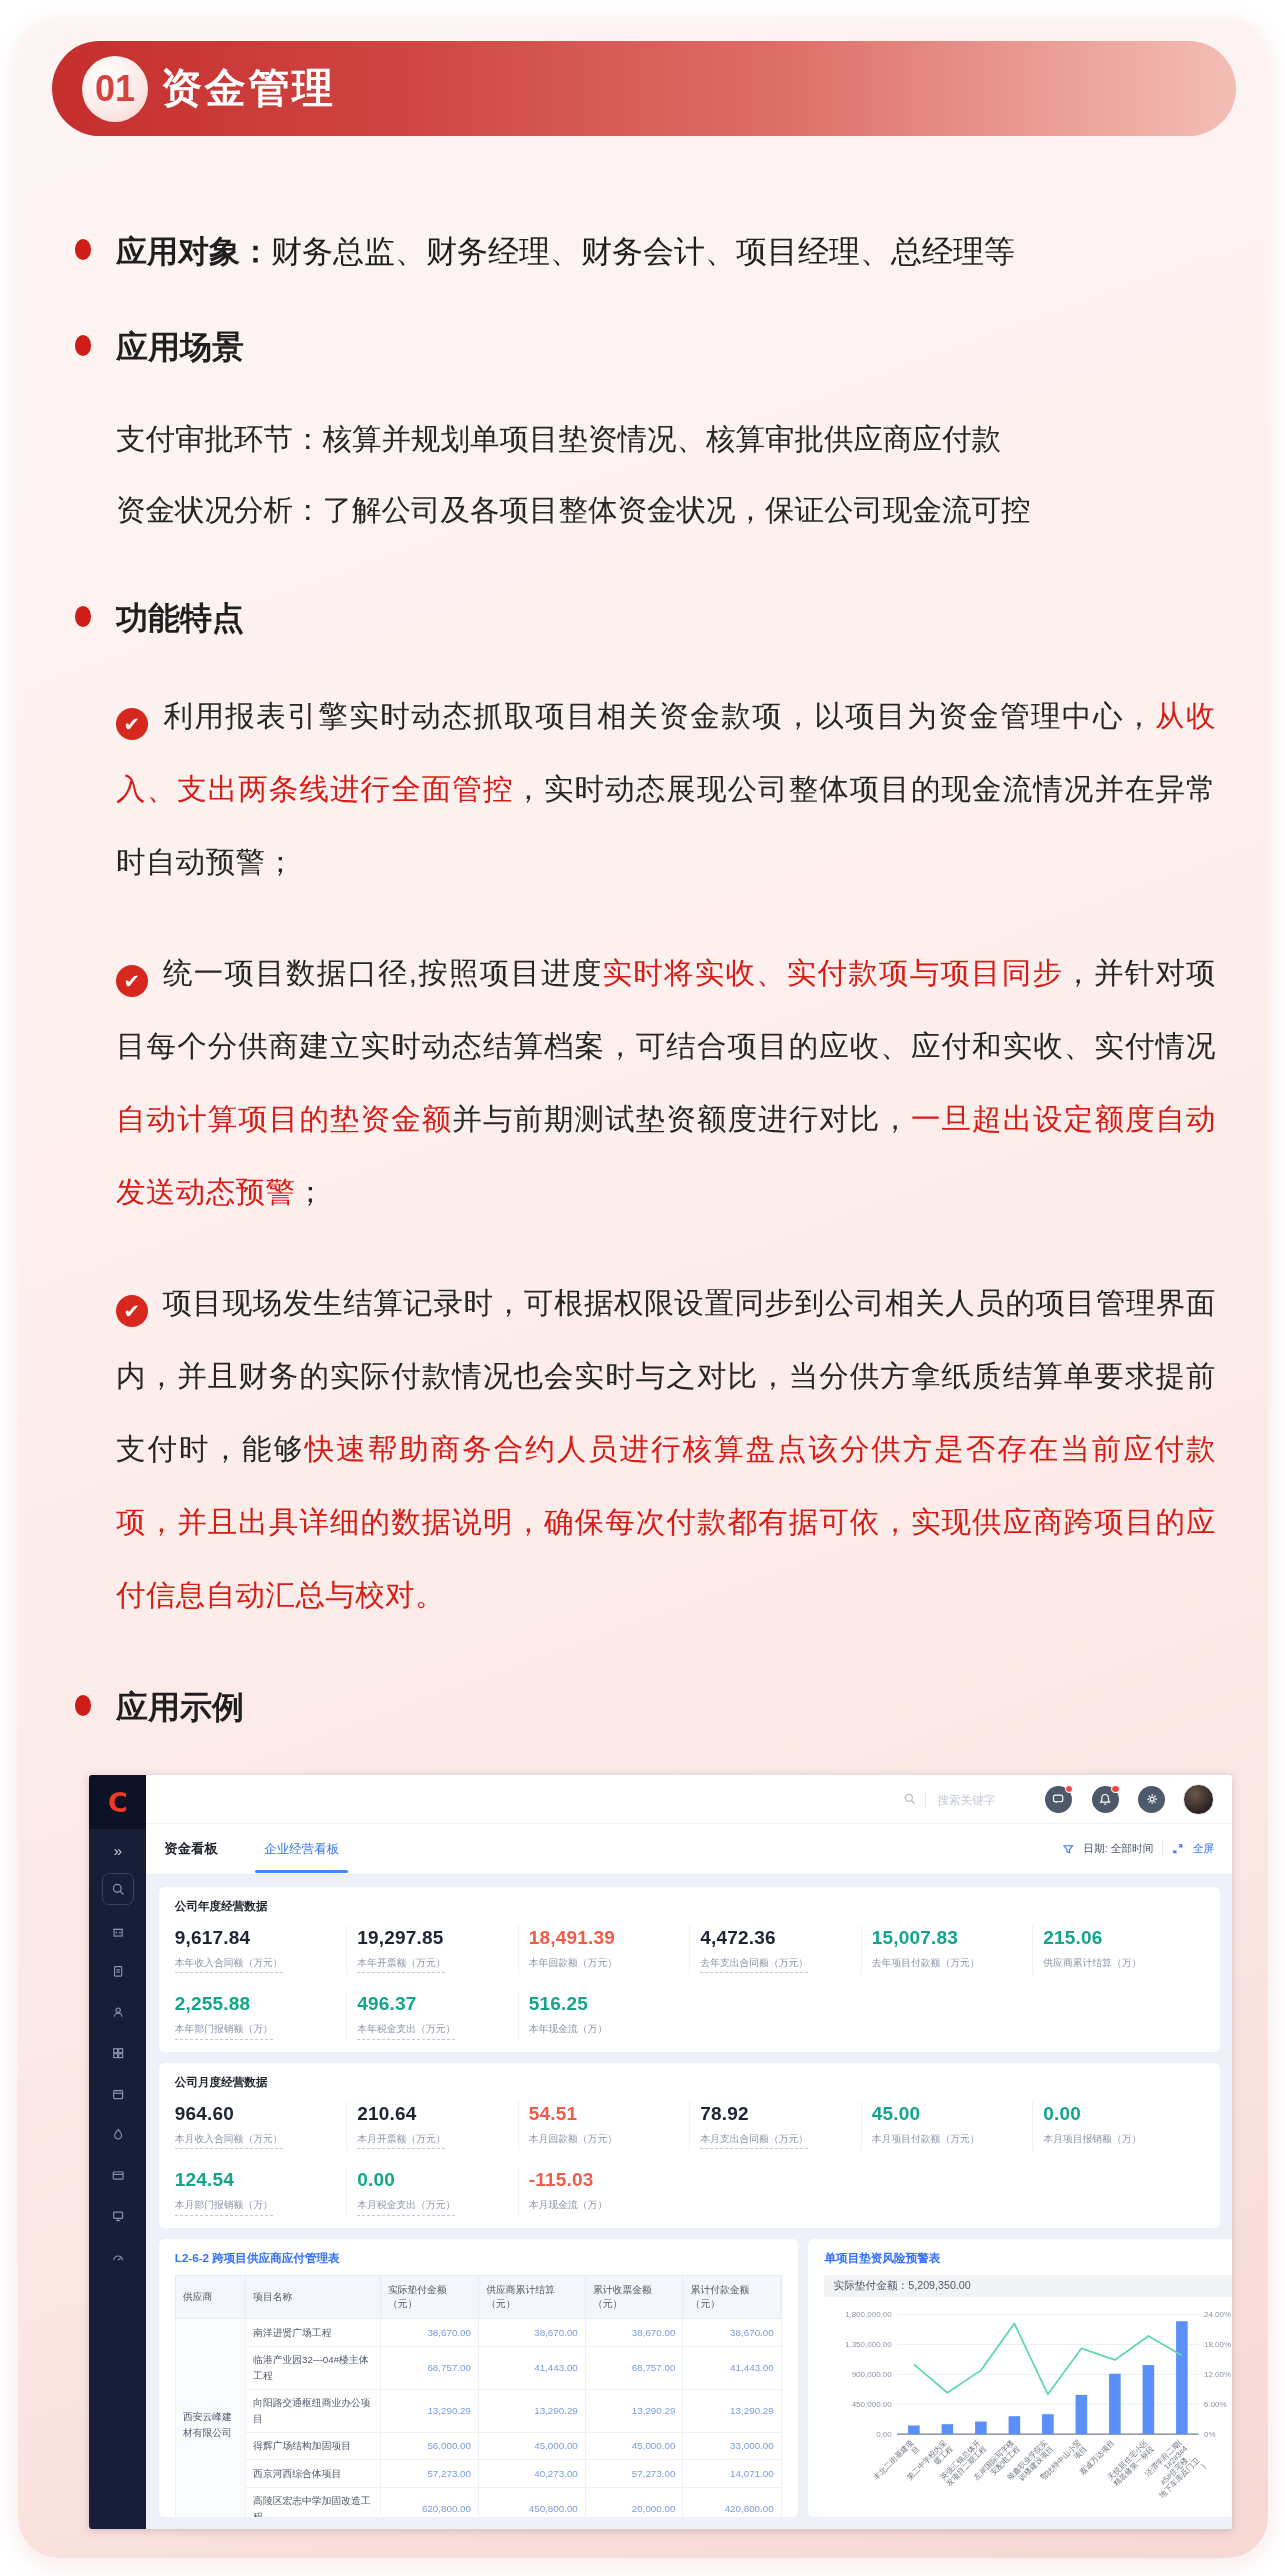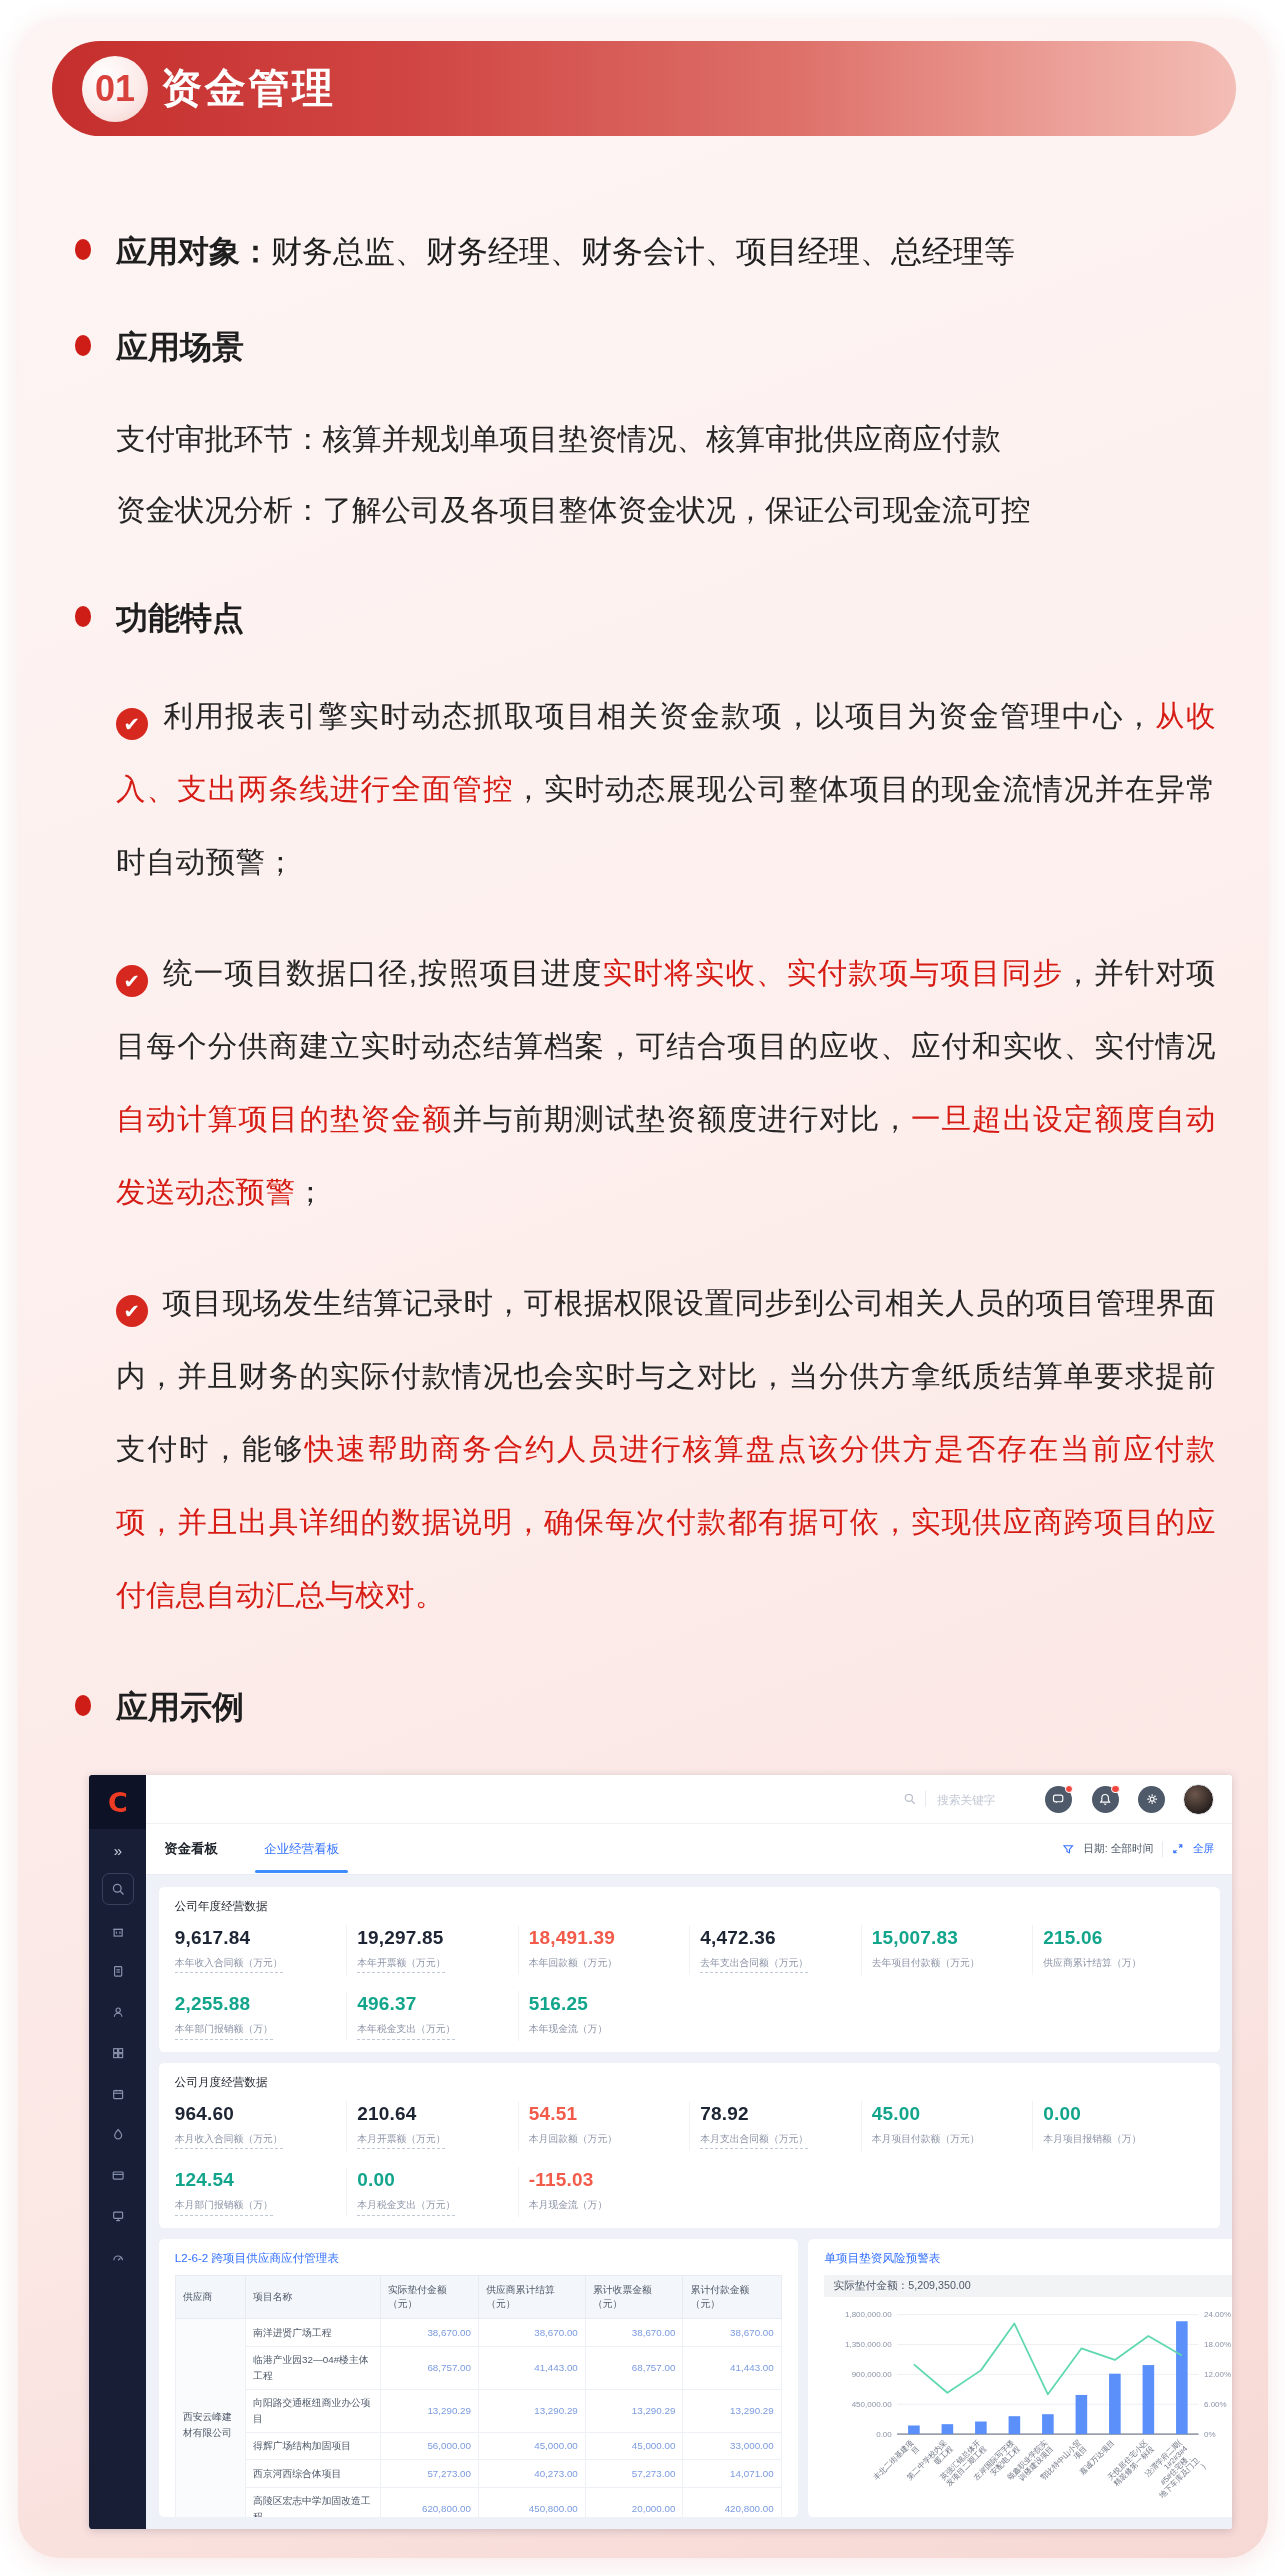--- a/index.html
+++ b/index.html
@@ -53,33 +53,33 @@
   .top-ic .rd{position:absolute;top:-0.9px;right:-0.9px;width:6.3px;height:6.3px;border-radius:50%;background:#f2453d;border:0.9px solid #fff;}
   .avatar{width:29px;height:29px;border-radius:50%;background:radial-gradient(circle at 38% 32%,#6d574b,#2a2220 70%);margin-left:3.6px;border:0.9px solid #e3e6eb;}
   .toolbar{height:50px;background:#ffffff;border-bottom:0.9px solid #e9edf3;display:flex;align-items:center;padding:0 18px;}
   .tb-title{font-size:13.4px;font-weight:700;color:#1d2129;margin-right:41px;}
   .tb-tab{font-size:12.5px;color:#3370ff;position:relative;padding:15px 5.4px;}
   .tb-tab .bar{position:absolute;left:-3.6px;right:-3.6px;bottom:0;height:2.7px;background:#3f8cff;border-radius:1.8px;}
   .tb-right{margin-left:auto;display:flex;align-items:center;gap:9px;font-size:10.7px;color:#4e5969;}
   .tb-right .blue{color:#3370ff;}
   .content{flex:1;background:#eef1f7;padding:11.6px 12.5px;display:flex;flex-direction:column;gap:10.7px;min-height:0;}
   .panel{background:#ffffff;border-radius:5.4px;padding:12.5px 16px 10.7px 16px;}
-  .panel-title{font-size:11.6px;font-weight:400;color:#1d2129;margin-bottom:10.7px;}
+  .panel-title{font-size:11.6px;font-weight:700;color:#1d2129;margin-bottom:10.7px;}
   .stats{display:grid;grid-template-columns:repeat(6,1fr);row-gap:16px;}
   .stat{padding:1.8px 9px 1.8px 0;}
   .stat:not(:nth-child(6n+1)){border-left:0.9px solid #f0f2f6;padding-left:10px;}
   .stat-value{font-size:19px;font-weight:700;letter-spacing:0.2px;color:#1d2433;}
   .stat-value.red{color:#f25a4a;}
   .stat-value.teal{color:#12a58c;}
   .stat-label{font-size:9.8px;color:#8b93a6;margin-top:8px;display:inline-block;}
   .stat-label.dashed{border-bottom:0.9px dashed #c2c9d6;padding-bottom:2.7px;}
   .bottom-row{display:flex;gap:10.7px;flex:1;min-height:0;}
   .panel.tbl{width:607px;flex:none;overflow:hidden;}
   .panel.cht{flex:1;display:flex;flex-direction:column;}
-  .link-title{font-size:11.6px;font-weight:400;color:#3370ff;margin-bottom:9px;}
+  .link-title{font-size:11.6px;font-weight:700;color:#3370ff;margin-bottom:9px;}
   table.sup{border-collapse:collapse;width:100%;font-size:9.8px;color:#4e5969;}
   table.sup th{background:#f3f6fa;font-weight:400;text-align:left;padding:6.3px 7.1px;border:0.9px solid #e8ecf2;color:#4e5969;line-height:1.5;}
   table.sup td{border:0.9px solid #edf0f5;padding:5.4px 7.1px;line-height:1.6;}
   table.sup td.num{text-align:right;color:#7b9be0;}
   table.sup td.supplier{background:#fafbfd;width:55px;color:#4e5969;}
   .badge{display:inline-block;background:#f2f3f5;color:#4e5969;font-size:10.7px;padding:3.6px 9px;border-radius:1.8px;margin-bottom:5.4px;}
 </style>
 </head>
 <body>
 

